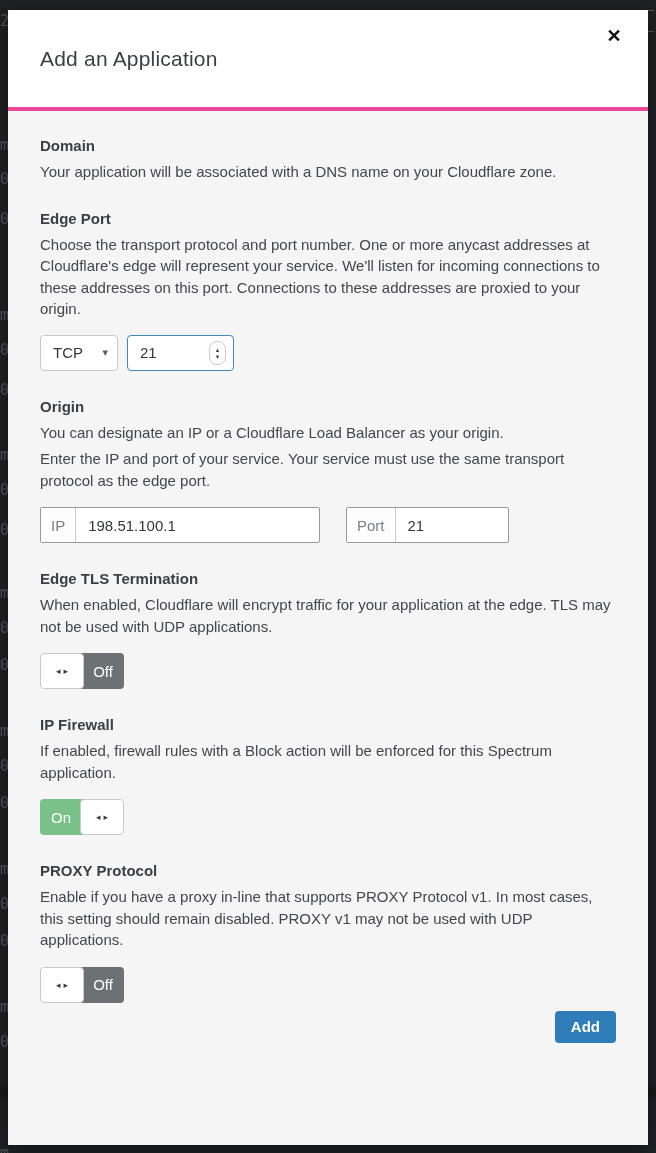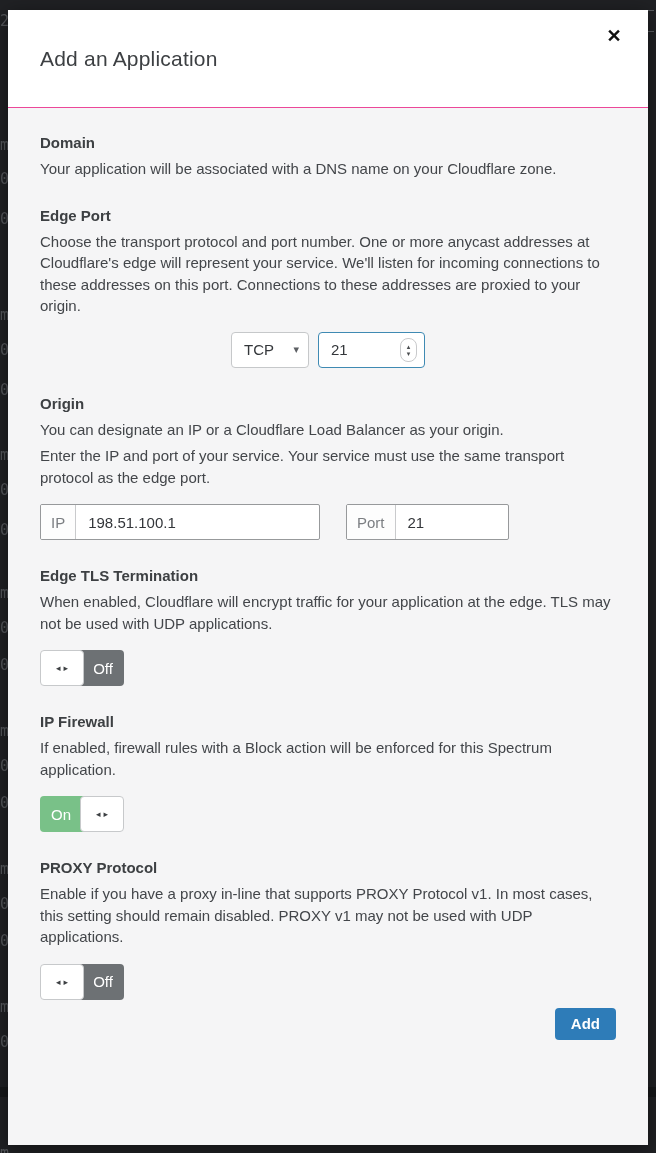--- a/index.html
+++ b/index.html
@@ -34,39 +34,39 @@
   .modal-title {
     position:absolute; left:32px; top:37px;
     font-size:21px; font-weight:400; color:#3d4043; letter-spacing:.2px;
   }
   .close-btn {
     position:absolute; right:21px; top:13px;
     width:26px; height:26px; border:none; background:transparent;
     font-size:18px; font-weight:700; color:#111; cursor:pointer; line-height:26px;
   }
   .modal-body {
-    flex:1 1 auto; background:#f5f5f6; border-top:1px solid #ec4899;
+    flex:1 1 auto; background:#f5f5f6; border-top:4px solid #ec4899;
     padding:26px 32px 24px 32px; overflow:hidden;
   }
 
   .section { margin-bottom:27px; }
   .section-label { font-size:15px; font-weight:700; color:#3d4043; margin-bottom:7px; }
   .desc { font-size:15px; line-height:21.5px; color:#43464a; margin-bottom:16px; max-width:578px; }
 
   
   .text-input {
     height:36px; background:#fff; border:1px solid #c6c8ca; border-radius:4px;
     font-size:15px; color:#33363a; padding:0 12px;
     font-family:"Liberation Sans","DejaVu Sans",sans-serif;
   }
   .domain-row { display:flex; align-items:center; }
   .domain-row .text-input { width:164px; }
   .suffix { font-size:15px; color:#43464a; margin-left:9px; }
 
-  .port-row { display:flex; align-items:center; gap:9px;justify-content:center; }
+  .port-row { display:flex; align-items:center; gap:9px; }
   .select-box {
     width:78px; height:36px; background:#fff; border:1px solid #c6c8ca; border-radius:4px;
     display:flex; align-items:center; justify-content:space-between;
     padding:0 9px 0 12px; font-size:15px; color:#33363a; cursor:pointer;
   }
   .caret { font-size:11px; color:#5c5f63; }
   .number-input {
     width:107px; height:36px; background:#fff; border:1px solid #3f8ab3; border-radius:4px;
     display:flex; align-items:center; justify-content:space-between;
     padding:0 7px 0 12px; font-size:15px; color:#33363a;

